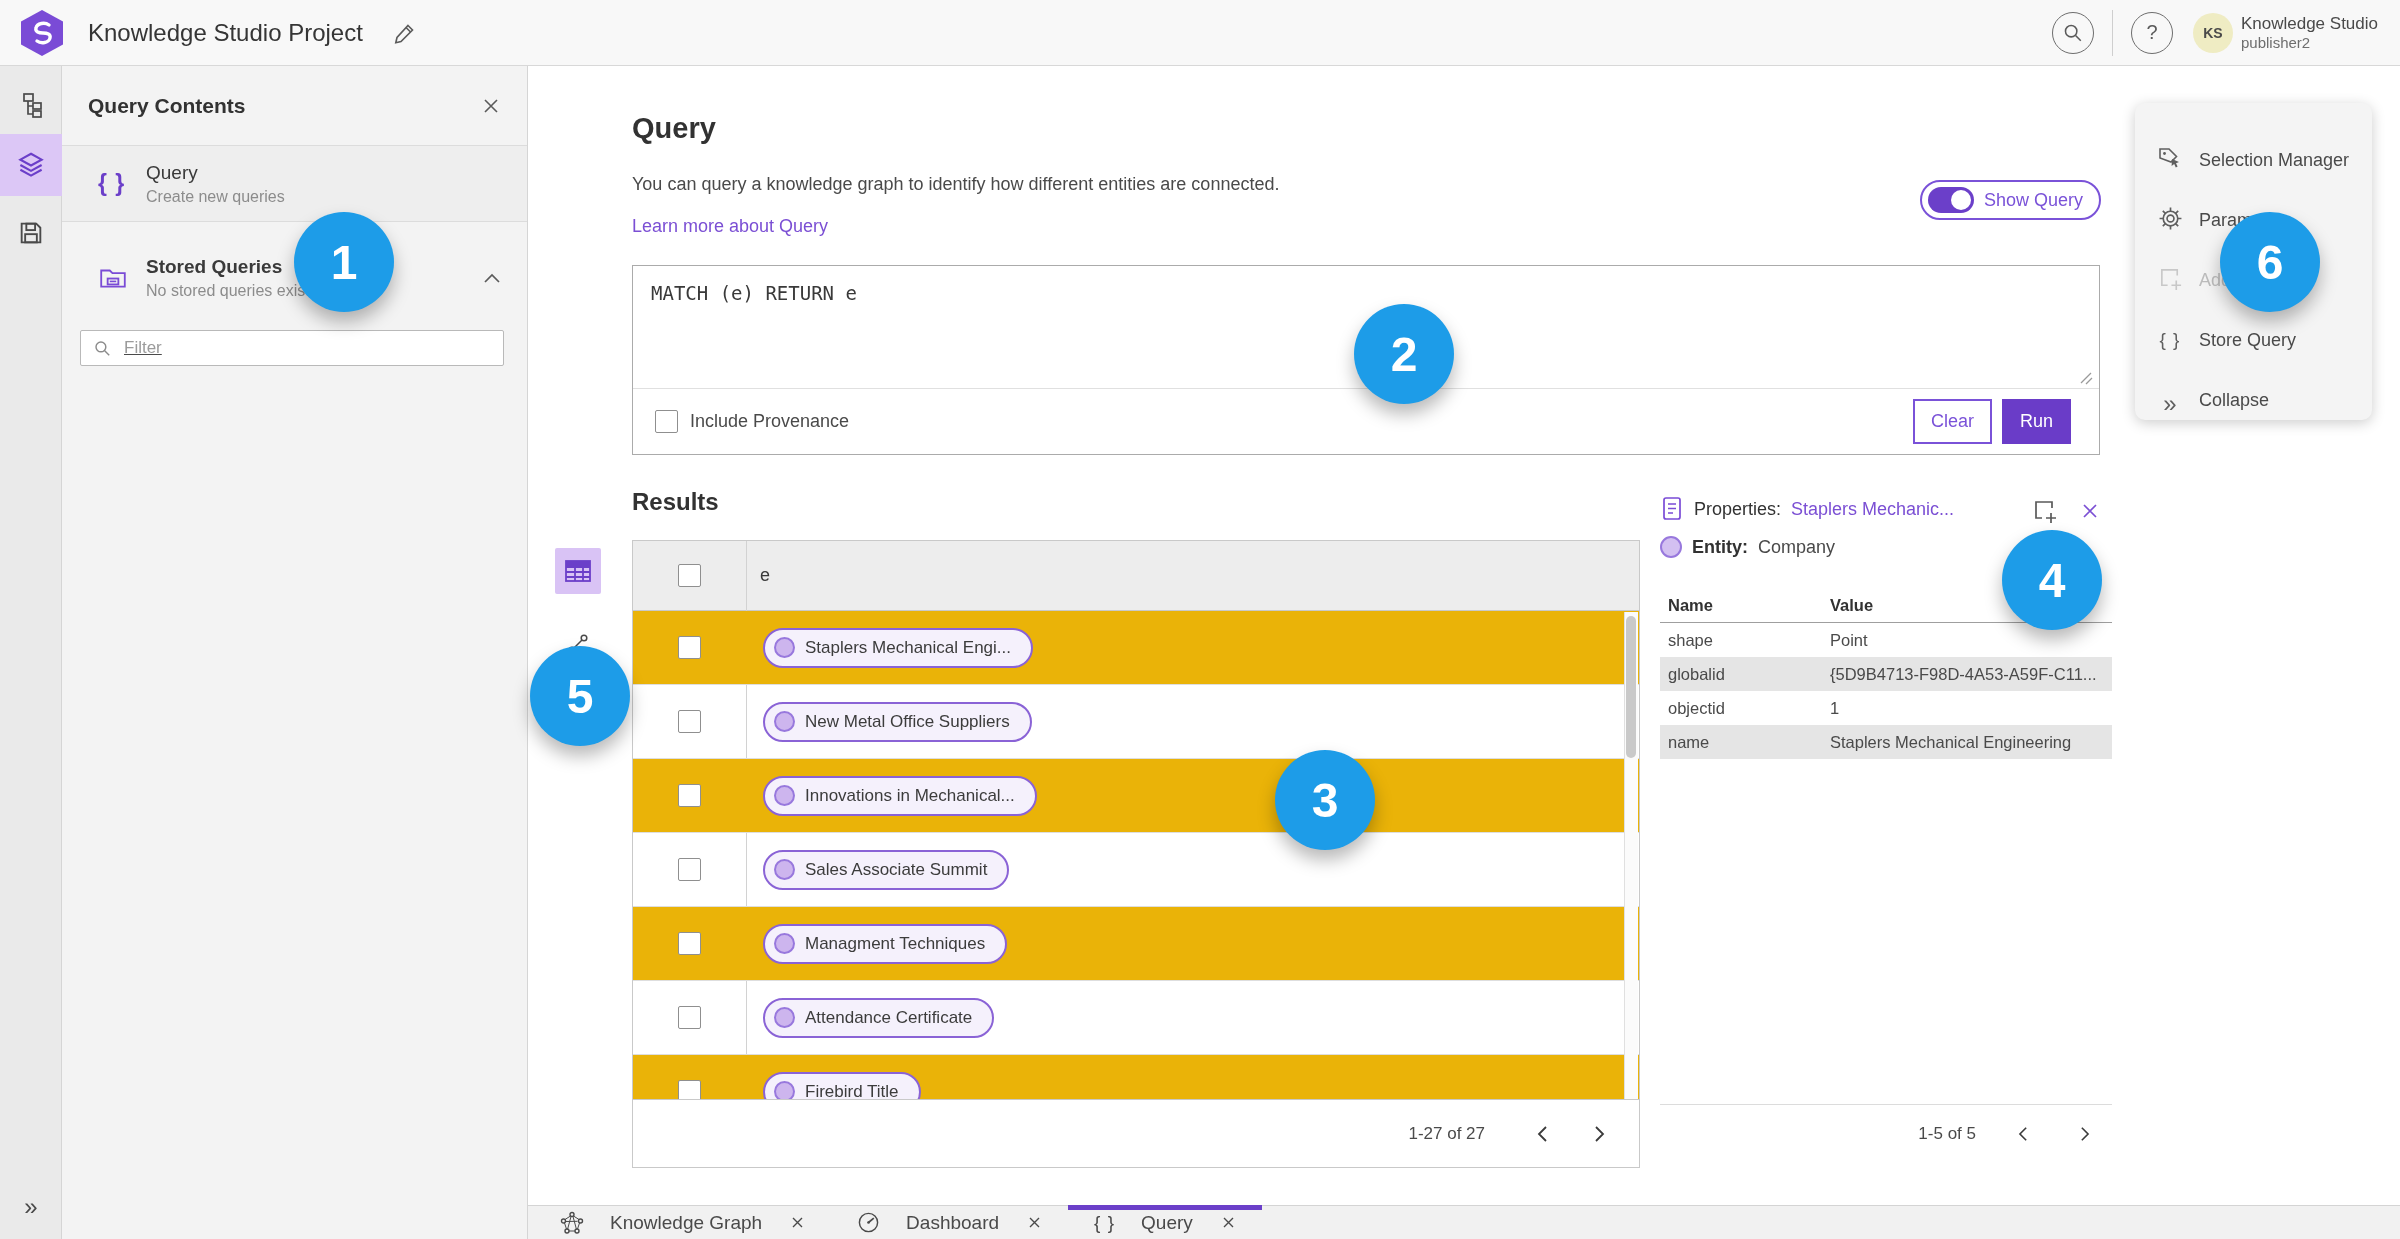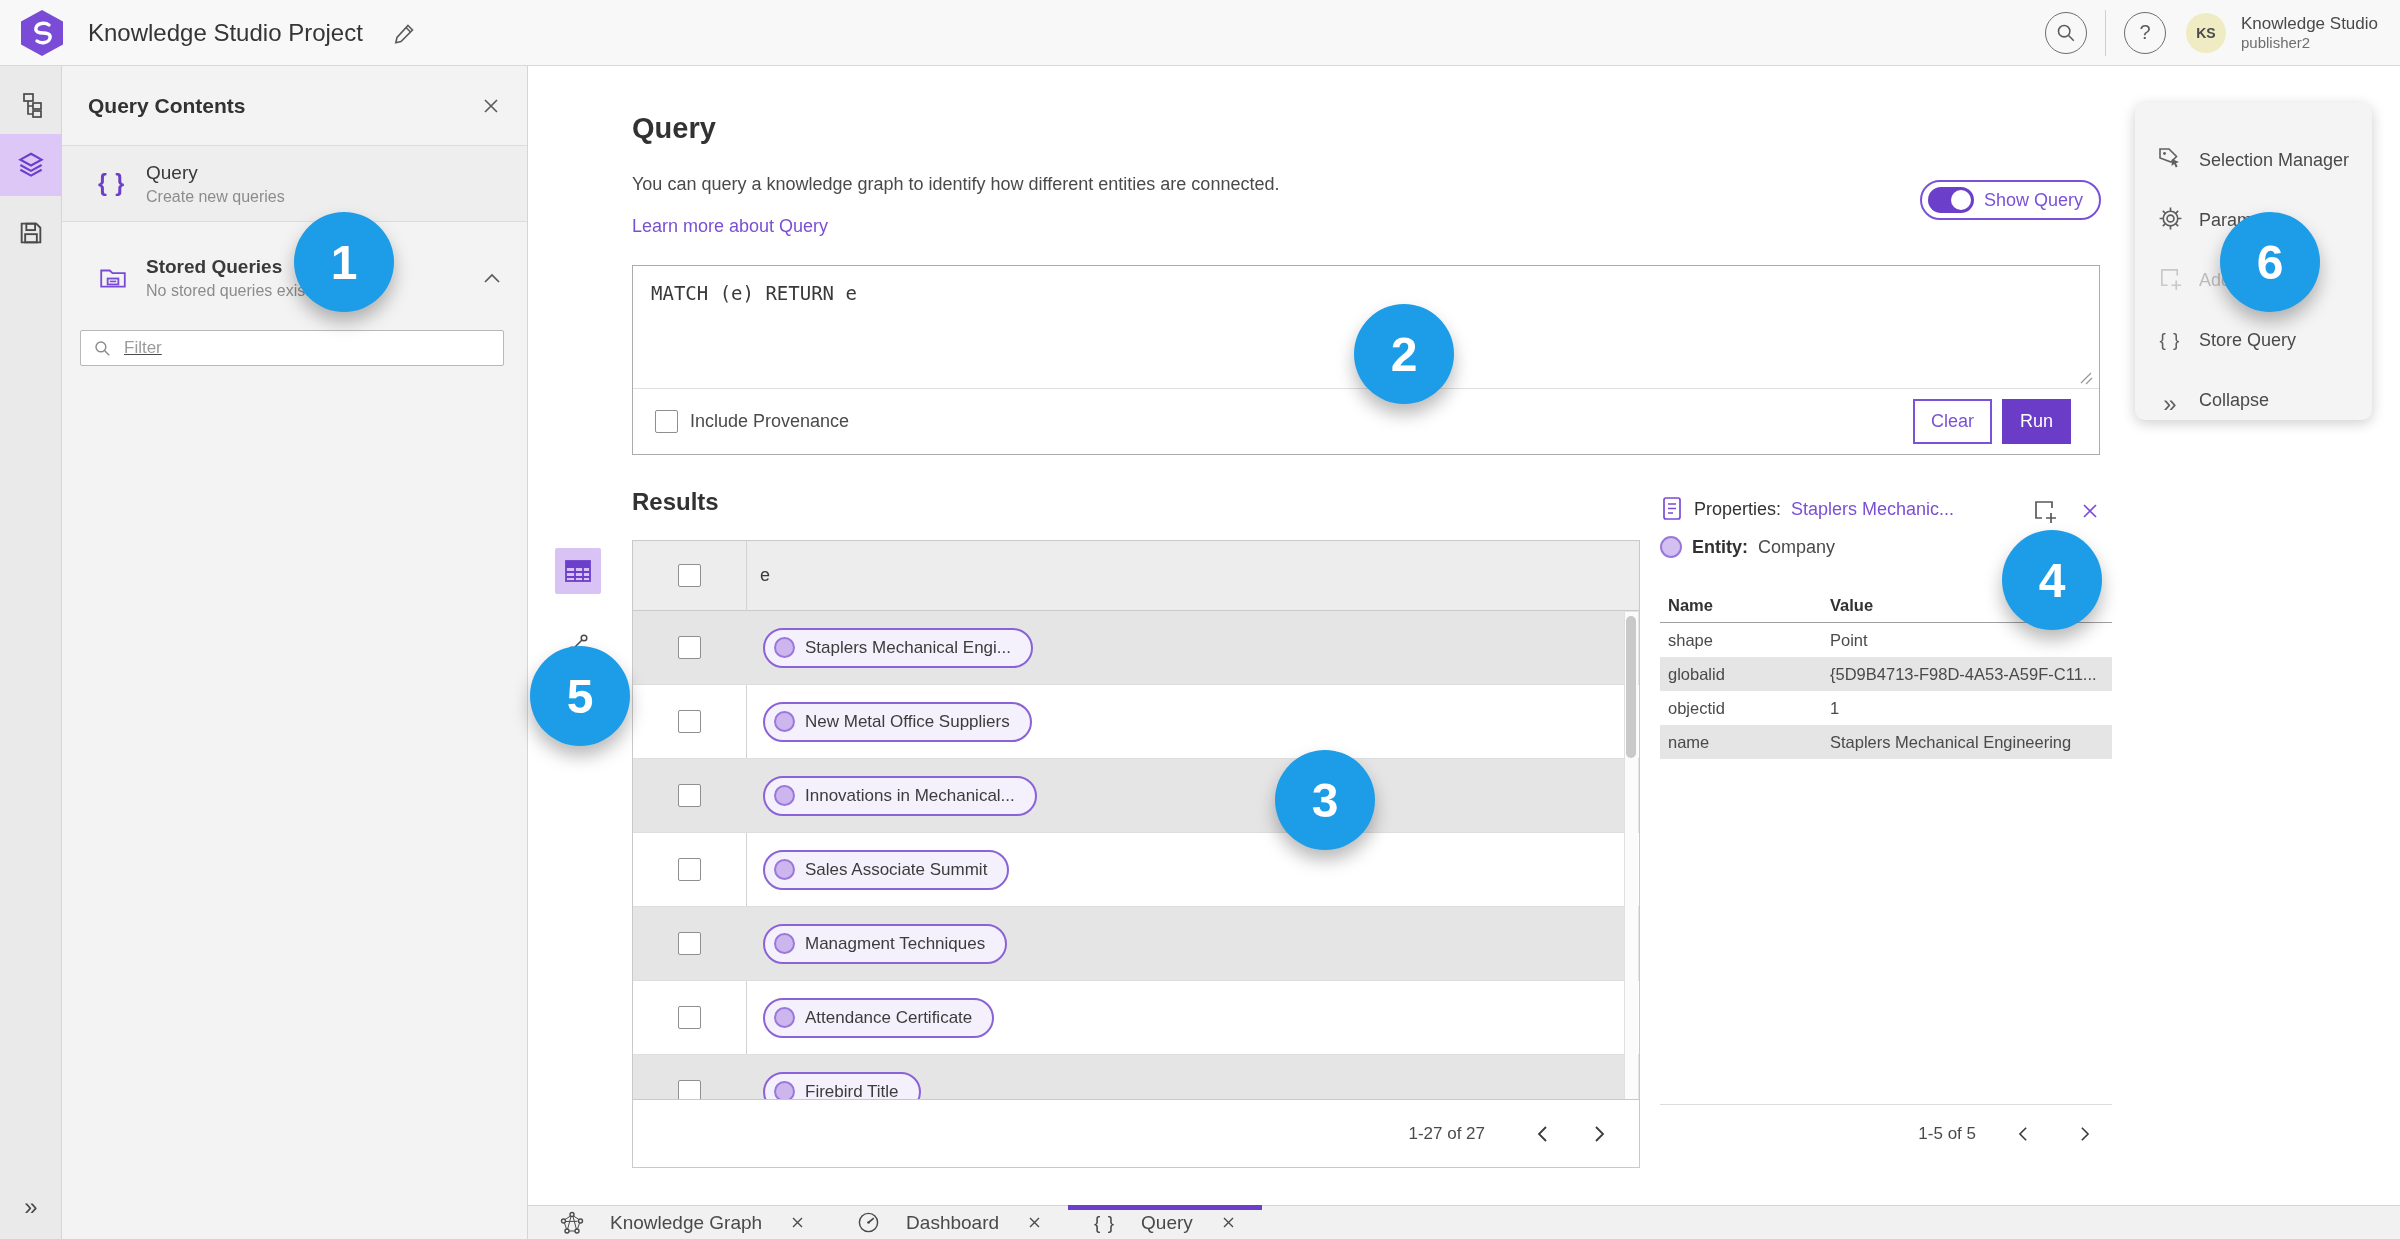--- a/index.html
+++ b/index.html
@@ -13,21 +13,21 @@
           display:flex;align-items:center;box-sizing:border-box;}
   .logo{width:44px;height:48px;margin-left:20px;}
   .app-title{margin-left:24px;font-size:24px;color:#353535;font-weight:500;}
   .pencil{margin-left:30px;}
   .tb-right{margin-left:auto;display:flex;align-items:center;margin-right:22px;}
   .circ-btn{width:42px;height:42px;border-radius:50%;border:1.5px solid #6e6e6e;background:transparent;
             display:flex;align-items:center;justify-content:center;padding:0;cursor:pointer;}
   .tb-div{width:1px;height:46px;background:#cfcfcf;margin:0 18px;}
   .avatar{width:40px;height:40px;border-radius:50%;background:#efecc3;display:flex;align-items:center;
           justify-content:center;font-size:14px;font-weight:bold;color:#4a4a4a;margin-left:20px;}
-  .user-block{margin-left:15px;line-height:1.15;}
+  .user-block{margin-left:8px;line-height:1.15;}
   .user-name{font-size:17px;color:#4a4a4a;}
   .user-role{font-size:15px;color:#6e6e6e;}
   .help-glyph{font-size:20px;color:#5a5a5a;}
 
   
   .rail{left:0;top:66px;width:62px;height:1173px;background:#eaeaea;border-right:1px solid #d5d5d5;box-sizing:border-box;}
   .rail-btn{position:absolute;left:0;width:62px;height:62px;display:flex;align-items:center;justify-content:center;cursor:pointer;}
   .rail-sel{background:#dcc7f6;}
   .rail-expand{position:absolute;left:0;bottom:18px;width:62px;text-align:center;font-size:24px;color:#4a4a4a;cursor:pointer;}
 
@@ -77,21 +77,21 @@
   .view-toggle{width:46px;height:46px;display:flex;align-items:center;justify-content:center;cursor:pointer;}
   .view-toggle.sel{background:#d9c3f5;border-radius:2px;}
   .rescard{left:632px;top:540px;width:1008px;height:628px;border:1px solid #c9c9c9;background:#fff;box-sizing:border-box;}
   .res-head{position:absolute;left:0;right:0;top:0;height:70px;background:#ededed;border-bottom:1px solid #c9c9c9;
             display:flex;align-items:center;box-sizing:border-box;}
   .col-cb{width:113px;flex:0 0 113px;display:flex;justify-content:center;}
   .col-div{position:absolute;left:113px;top:0;bottom:67px;width:1px;background:#d2d2d2;}
   .res-colname{font-size:18px;color:#3a3a3a;margin-left:14px;}
   .res-rows{position:absolute;left:0;right:0;top:70px;height:490px;overflow:hidden;}
   .rrow{height:74px;display:flex;align-items:center;border-bottom:1px solid #dedede;box-sizing:border-box;}
-  .rrow.alt{background:#e5e5e5;}
+  .rrow.alt{background:#eab308;}
   .pill{display:inline-flex;align-items:center;height:40px;padding:0 20px 0 9px;border:2px solid #8a63d6;
         border-radius:22px;background:#f5f1fc;font-size:17px;color:#3c3c3c;margin-left:17px;box-sizing:border-box;}
   .dot{width:21px;height:21px;border-radius:50%;background:#cdb5ee;border:2px solid #9878dd;box-sizing:border-box;margin-right:10px;}
   .scrollbar{position:absolute;right:1px;top:71px;width:13px;height:488px;border-left:1px solid #e0e0e0;background:#fbfbfb;}
   .thumb{position:absolute;left:1px;top:4px;width:10px;height:142px;background:#c9c9c9;border-radius:6px;}
   .res-foot{position:absolute;left:0;right:0;bottom:0;height:67px;border-top:1px solid #c9c9c9;background:#fff;
             display:flex;align-items:center;justify-content:flex-end;padding-right:26px;}
   .pg-text{font-size:17px;color:#4a4a4a;}
   .pg-btn{background:none;border:none;cursor:pointer;padding:6px;}
 

